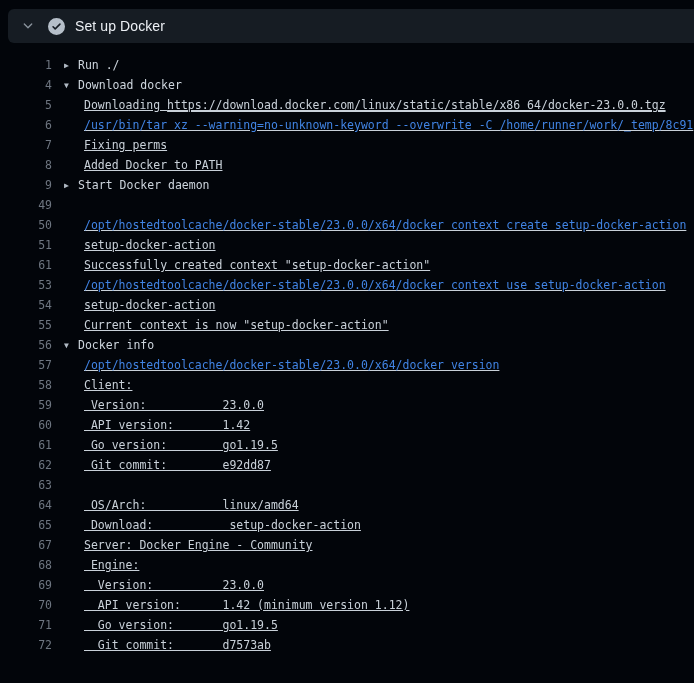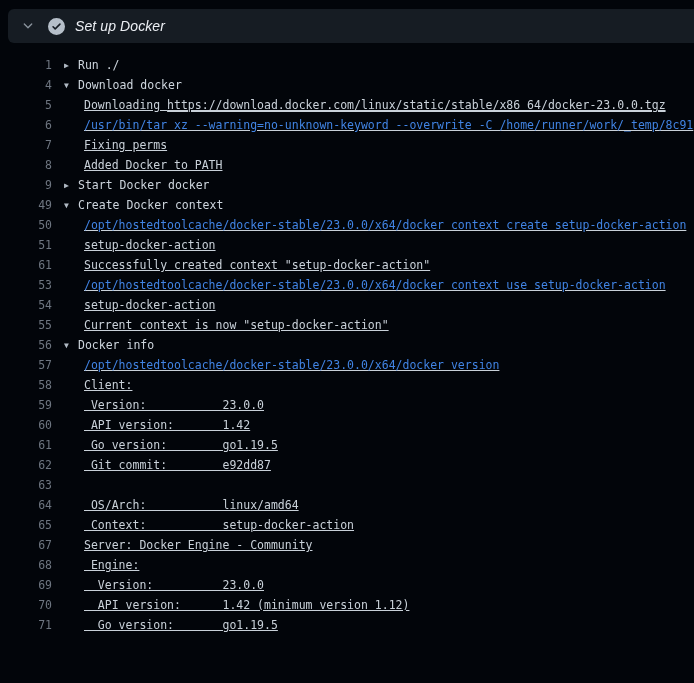--- a/index.html
+++ b/index.html
@@ -15,21 +15,20 @@
   
   .step-header {
     position: absolute;
     top: 9px; left: 8px; right: 0;
     height: 34px;
     background: #161c23;
     border-radius: 6px 0 0 6px;
     display: flex;
     align-items: center;
     padding-left: 9px;
-    font-style: italic;
   }
   .chevron-btn {
     width: 22px; height: 22px;
     display: flex; align-items: center; justify-content: center;
     background: transparent; border: none; padding: 0;
     cursor: pointer;
   }
   .status-icon {
     margin-left: 9px;
     width: 17px; height: 17px;
@@ -110,39 +109,40 @@
   </div>
 
   <div class="log">
     <div>
         <div class="row group"><span class="num">1</span><span class="body"><span class="arrow">▶</span><span class="group-title">Run ./</span></span></div>
         <div class="row group"><span class="num">4</span><span class="body"><span class="arrow">▼</span><span class="group-title">Download docker</span></span></div>
         <div class="row"><span class="num">5</span><span class="body child"><span class="seg-plain">Downloading </span><span class="seg-link">https://download.docker.com/linux/static/stable/x86_64/docker-23.0.0.tgz</span></span></div>
         <div class="row"><span class="num">6</span><span class="body child"><span class="seg-command">/usr/bin/tar xz --warning=no-unknown-keyword --overwrite -C /home/runner/work/_temp/8c91</span></span></div>
         <div class="row"><span class="num">7</span><span class="body child"><span class="seg-plain">Fixing perms</span></span></div>
         <div class="row"><span class="num">8</span><span class="body child"><span class="seg-plain">Added Docker to PATH</span></span></div>
-        <div class="row group"><span class="num">9</span><span class="body"><span class="arrow">▶</span><span class="group-title">Start Docker docker</span></span></div>
-        <div class="row group"><span class="num">49</span><span class="body"><span class="arrow">▼</span><span class="group-title">Create Docker context</span></span></div>
+        <div class="row group"><span class="num">9</span><span class="body"><span class="arrow">▶</span><span class="group-title">Start Docker daemon</span></span></div>
+        <div class="row group"><span class="num">49</span></div>
         <div class="row"><span class="num">50</span><span class="body child"><span class="seg-command">/opt/hostedtoolcache/docker-stable/23.0.0/x64/docker context create setup-docker-action</span></span></div>
         <div class="row"><span class="num">51</span><span class="body child"><span class="seg-plain">setup-docker-action</span></span></div>
         <div class="row"><span class="num">61</span><span class="body child"><span class="seg-plain">Successfully created context "setup-docker-action"</span></span></div>
         <div class="row"><span class="num">53</span><span class="body child"><span class="seg-command">/opt/hostedtoolcache/docker-stable/23.0.0/x64/docker context use setup-docker-action</span></span></div>
         <div class="row"><span class="num">54</span><span class="body child"><span class="seg-plain">setup-docker-action</span></span></div>
         <div class="row"><span class="num">55</span><span class="body child"><span class="seg-plain">Current context is now "setup-docker-action"</span></span></div>
         <div class="row group"><span class="num">56</span><span class="body"><span class="arrow">▼</span><span class="group-title">Docker info</span></span></div>
         <div class="row"><span class="num">57</span><span class="body child"><span class="seg-command">/opt/hostedtoolcache/docker-stable/23.0.0/x64/docker version</span></span></div>
         <div class="row"><span class="num">58</span><span class="body child"><span class="seg-plain">Client:</span></span></div>
         <div class="row"><span class="num">59</span><span class="body child"><span class="seg-plain"> Version:           23.0.0</span></span></div>
         <div class="row"><span class="num">60</span><span class="body child"><span class="seg-plain"> API version:       1.42</span></span></div>
         <div class="row"><span class="num">61</span><span class="body child"><span class="seg-plain"> Go version:        go1.19.5</span></span></div>
         <div class="row"><span class="num">62</span><span class="body child"><span class="seg-plain"> Git commit:        e92dd87</span></span></div>
         <div class="row"><span class="num">63</span></div>
         <div class="row"><span class="num">64</span><span class="body child"><span class="seg-plain"> OS/Arch:           linux/amd64</span></span></div>
-        <div class="row"><span class="num">65</span><span class="body child"><span class="seg-plain"> Context:           setup-docker-action</span></span></div>
+        <div class="row"><span class="num">65</span><span class="body child"><span class="seg-plain"> Download:           setup-docker-action</span></span></div>
         <div class="row"><span class="num">67</span><span class="body child"><span class="seg-plain">Server: Docker Engine - Community</span></span></div>
         <div class="row"><span class="num">68</span><span class="body child"><span class="seg-plain"> Engine:</span></span></div>
         <div class="row"><span class="num">69</span><span class="body child"><span class="seg-plain">  Version:          23.0.0</span></span></div>
         <div class="row"><span class="num">70</span><span class="body child"><span class="seg-plain">  API version:      1.42 (minimum version 1.12)</span></span></div>
         <div class="row"><span class="num">71</span><span class="body child"><span class="seg-plain">  Go version:       go1.19.5</span></span></div>
+        <div class="row"><span class="num">72</span><span class="body child"><span class="seg-plain">  Git commit:       d7573ab</span></span></div>
       </div>
   </div>
 
 </div>
 
 </body></html>

